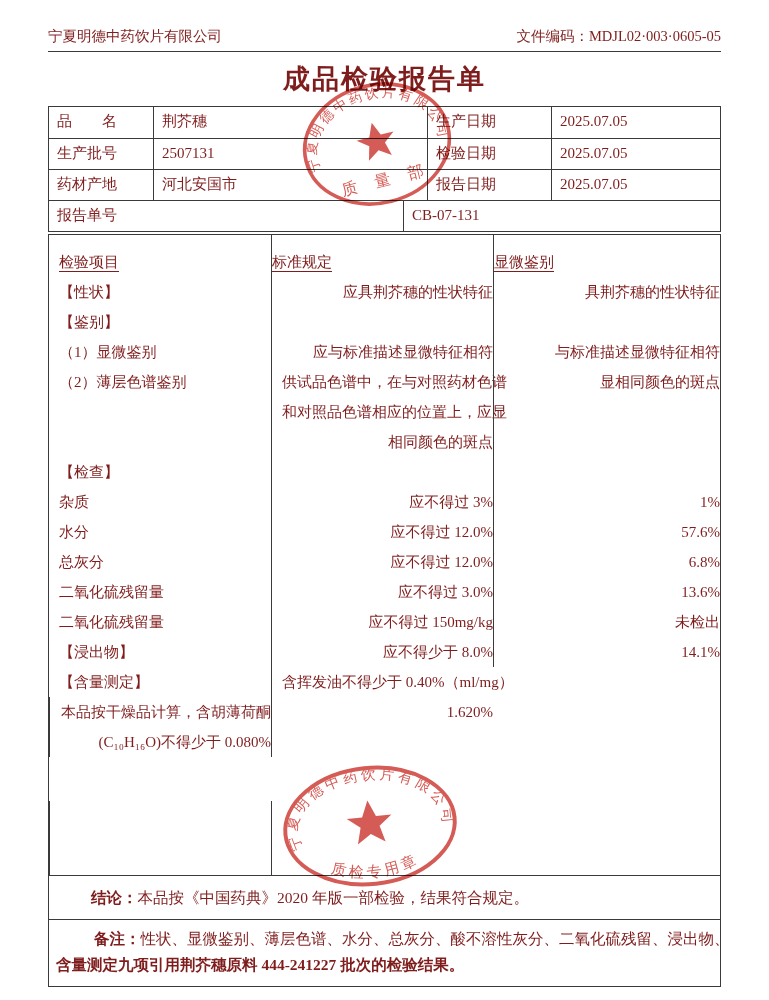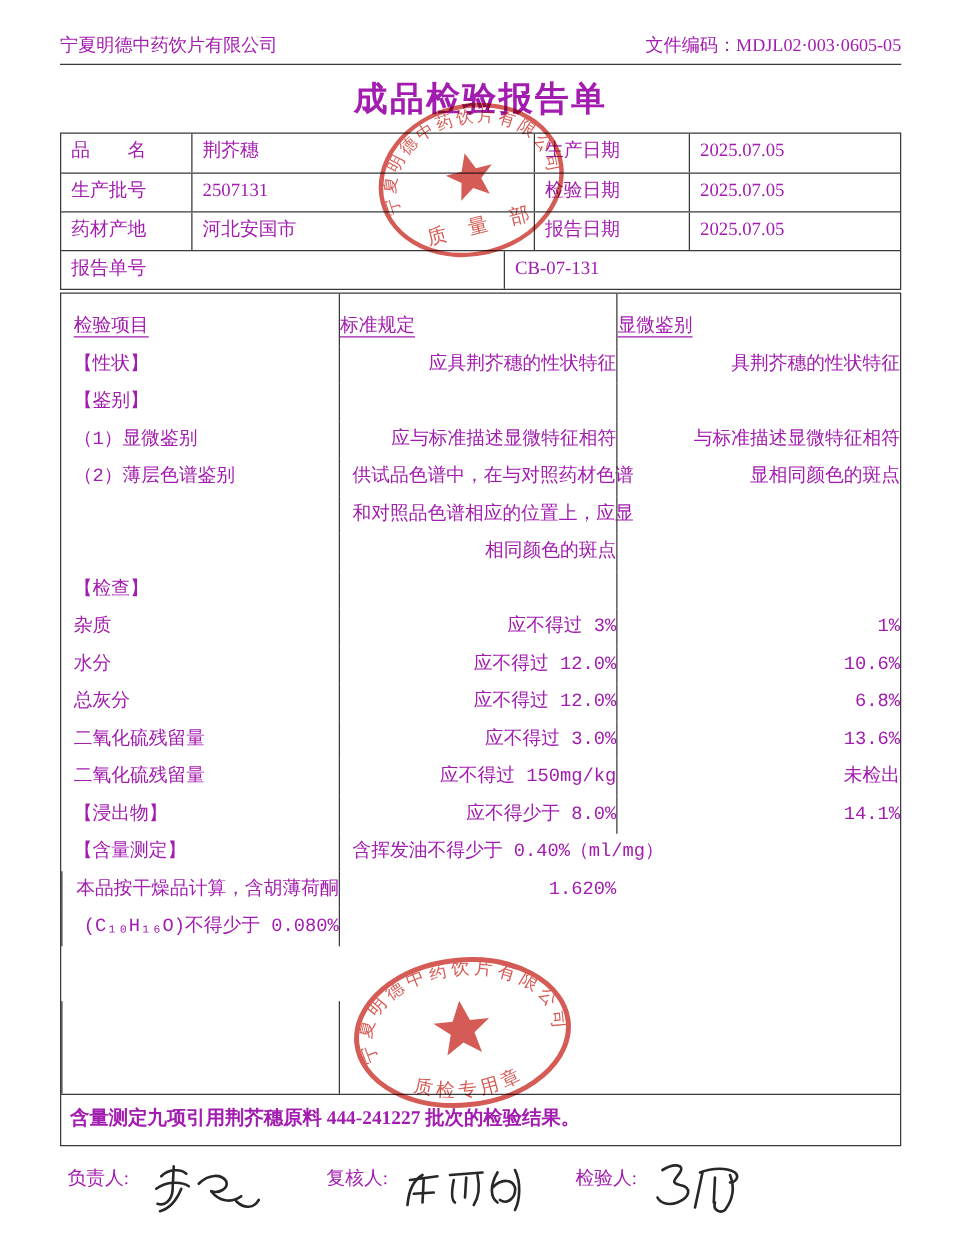--- a/index.html
+++ b/index.html
@@ -1,19 +1,19 @@
 <!DOCTYPE html>
 <html><head>
 <meta charset="utf-8">
 <style>
   * { margin:0; padding:0; box-sizing:border-box; }
   html,body { background:#ffffff; }
   .page {
     position:relative; width:769px; height:1000px; margin:0 auto;
-    background:#ffffff; color:#a21caf; overflow:hidden;
+    background:#ffffff; color:#7f1d1d; overflow:hidden;
     font-family:"Liberation Serif","DejaVu Serif",serif;
   }
   .content { position:absolute; left:48px; top:0; width:673px; }
 
   
   .hdr { display:flex; justify-content:space-between; align-items:flex-end;
          padding-top:27px; padding-bottom:5px; border-bottom:1.6px solid #3a3a3a;
          font-size:14.5px; }
   .title { text-align:center; font-size:27px; font-weight:bold; letter-spacing:2px;
            margin-top:9px; margin-bottom:9px; }
@@ -21,21 +21,21 @@
   
   .info { border:1.6px solid #3a3a3a; }
   .irow { display:grid; grid-template-columns:75px 245px 95px 1fr; height:31px; line-height:29px; font-size:15px;gap:29px; }
   .irow + .irow { border-top:1.4px solid #3a3a3a; }
   .irow.last { grid-template-columns:325px 1fr; }
   .icell { padding-left:8px; white-space:nowrap; overflow:visible; }
   .icell.bl { border-left:1.4px solid #3a3a3a; }
 
   
   .main-block { border:1.6px solid #3a3a3a; margin-top:2px; }
-  .insp { display:grid; grid-template-columns:222px 222px 1fr;font-family:Liberation Mono, monospace; }
+  .insp { display:grid; grid-template-columns:222px 222px 1fr; }
   .cell { font-size:15px; line-height:30px; height:30px; padding-left:10px; white-space:nowrap; overflow:visible; }
   .cell.c1, .cell.c2 { border-left:1.4px solid #3a3a3a;text-align:right; }
   .hcell { height:42px; line-height:30px; padding-top:12px; font-size:15px; }
   .hcell span { text-decoration:underline; text-underline-offset:4px; }
   .hcell.cen { text-align:left; padding-left:0; }
   .spacer { height:74px; }
   .concl { border-top:1.4px solid #3a3a3a; height:44px; line-height:44px; font-size:15.5px;
            padding-left:42px; white-space:nowrap; }
   .concl b, .note b { font-weight:bold; }
   .note { border-top:1.4px solid #3a3a3a; padding:6px 0 8px 0; font-size:15.5px; }
@@ -115,21 +115,21 @@
           <div class="cell c1">相同颜色的斑点</div>
           <div class="cell c2"></div>
           <div class="cell c0">【检查】</div>
           <div class="cell c1"></div>
           <div class="cell c2"></div>
           <div class="cell c0">杂质</div>
           <div class="cell c1">应不得过 3%</div>
           <div class="cell c2">1%</div>
           <div class="cell c0">水分</div>
           <div class="cell c1">应不得过 12.0%</div>
-          <div class="cell c2">10.6%</div>
+          <div class="cell c2">57.6%</div>
           <div class="cell c0">总灰分</div>
           <div class="cell c1">应不得过 12.0%</div>
           <div class="cell c2">6.8%</div>
           <div class="cell c0">二氧化硫残留量</div>
           <div class="cell c1">应不得过 3.0%</div>
           <div class="cell c2">13.6%</div>
           <div class="cell c0">二氧化硫残留量</div>
           <div class="cell c1">应不得过 150mg/kg</div>
           <div class="cell c2">未检出</div>
           <div class="cell c0">【浸出物】</div>
@@ -140,21 +140,25 @@
           <div class="cell c0"></div>
           <div class="cell c1">本品按干燥品计算，含胡薄荷酮</div>
           <div class="cell c2">1.620%</div>
           <div class="cell c0"></div>
           <div class="cell c1">(C₁₀H₁₆O)不得少于 0.080%</div>
           <div class="cell c2"></div>
           <div class="cell c0 spacer"></div>
           <div class="cell c1 spacer"></div>
           <div class="cell c2 spacer"></div>
         </div>
+      <div class="concl">
+        <b>结论：</b><span>本品按《中国药典》2020 年版一部检验，结果符合规定。</span>
+      </div>
       <div class="note">
+        <div class="l1"><b>备注：</b><span>性状、显微鉴别、薄层色谱、水分、总灰分、酸不溶性灰分、二氧化硫残留、浸出物、</span></div>
         <div class="l2">含量测定九项引用荆芥穗原料 444-241227 批次的检验结果。</div>
       </div>
     </div>
 
     <div class="sigrow">
       <div class="siggrp" style="margin-left:6px;">
         <span class="siglabel">负责人:</span>
         <svg class="sig-svg" width="104" height="50" viewBox="0 0 104 50">
           <path d="M20,15 C26,9 36,9 40,13"></path>
           <path d="M30,7 L29,27 C28,35 22,39 17,37"></path>

